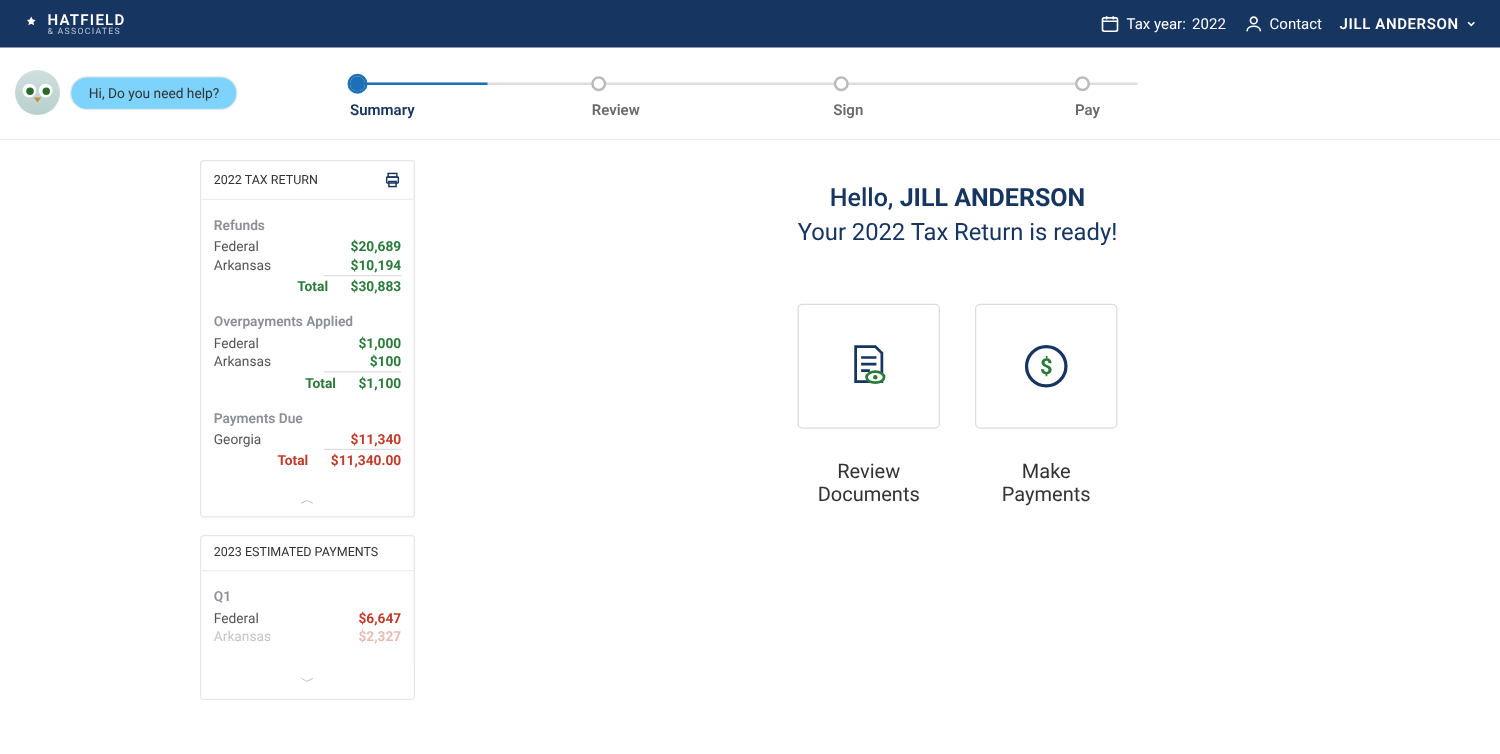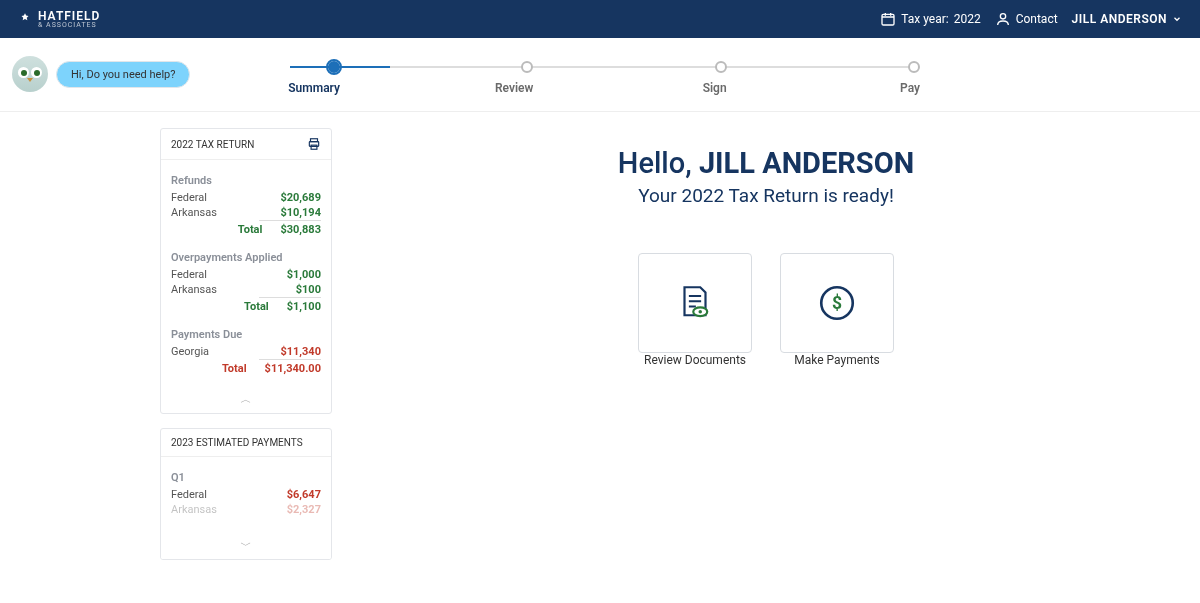--- a/index.html
+++ b/index.html
@@ -16,48 +16,48 @@
 .owl-av{width:36px;height:36px;border-radius:50%;background:linear-gradient(#cfe0de,#b8d0cd);display:flex;align-items:center;justify-content:center;position:relative}
 .owl-eye{width:11px;height:11px;background:#fff;border-radius:50%;position:absolute;top:11px;display:flex;align-items:center;justify-content:center}
 .owl-eye.l{left:6px}.owl-eye.r{right:6px}
 .owl-pupil{width:6px;height:6px;background:#2a6b2a;border-radius:50%}
 .owl-beak{position:absolute;top:22px;left:50%;transform:translateX(-50%);width:0;height:0;border-left:3px solid transparent;border-right:3px solid transparent;border-top:4px solid #c7923e}
 .bubble{background:#7dd3fc;border:1px solid #e2e6ea;border-radius:16px;padding:6px 14px;font-size:11px;color:#333}
 .steps{margin:0 auto;width:640px;position:relative;padding-top:6px}
 .step-line{position:absolute;top:11px;left:10px;right:10px;height:2px;background:#ddd}
 .step-line-fill{position:absolute;top:11px;left:10px;height:2px;background:#1d6fb8;width:100px}
 .step-row{display:flex;justify-content:space-between;position:relative}
-.step{display:flex;flex-direction:column;align-items:flex-end;gap:8px;width:60px}
+.step{display:flex;flex-direction:column;align-items:flex-start;gap:8px;width:60px}
 .step-dot{width:12px;height:12px;border:2px solid #bbb;border-radius:50%;background:#fff}
 .step.active .step-dot{border-color:#1d6fb8;background:#1d6fb8;position:relative}
 .step.active .step-dot::after{content:"";position:absolute;inset:-4px;border:2px solid #1d6fb8;border-radius:50%}
 .step-label{font-size:12px;color:#6a6a6a;font-weight:600}
 .step.active .step-label{color:#163560}
 .content{display:flex;padding:16px 0 0 160px}
 .panel{width:172px;border:1px solid #e4e6ea;border-radius:3px;background:#fff;margin-bottom:14px}
 .panel-head{display:flex;justify-content:space-between;align-items:center;padding:8px 10px;border-bottom:1px solid #eee;font-size:10px;font-weight:400;color:#333}
 .panel-body{padding:10px;font-size:11px;color:#444}
 .sec-title{color:#8a8f98;font-weight:600;font-size:11px;margin:4px 0 3px}
 .row{display:flex;justify-content:space-between;padding:1px 0}
 .row .lbl{color:#555}
 .row.total .lbl{color:#2a7a3a;font-weight:700;text-align:right;flex:1;padding-right:18px}
 .val{font-weight:700;font-size:11px}
 .green{color:#2a7a3a}
 .red{color:#c13a2a}
 .hr{border-top:1px solid #ddd;width:62px;margin-left:auto;margin-bottom:1px}
 .chev{text-align:center;padding:6px;color:#aaa;font-size:11px}
 .faded{opacity:.35}
 .main{flex:1;text-align:center;padding:18px 40px 0}
-.hello{font-size:29px;color:#163560;font-weight:500}
+.hello{font-size:20px;color:#163560;font-weight:500}
 .hello b{font-weight:700}
 .ready{font-size:19px;color:#163560;margin-top:4px}
 .cards{display:flex;justify-content:center;gap:28px;margin-top:46px}
 .card{width:114px}
 .card-box{width:114px;height:100px;border:1px solid #d8dce1;border-radius:4px;display:flex;align-items:center;justify-content:center;cursor:pointer}
-.card-label{font-size:12px;color:#333;margin-top:0}
+.card-label{font-size:16px;color:#333;margin-top:24px}
 .cta{margin-top:44px}
 .btn{background:#1f78c1;color:#fff;border:none;padding:12px 34px;border-radius:22px;font-size:13px;font-weight:500;cursor:pointer}
 .ic{width:16px;height:16px}
 </style>
 </head>
 <body>
 
 <div class="topbar">
   <div class="logo">
     <svg viewBox="0 0 24 24" fill="#fff">

